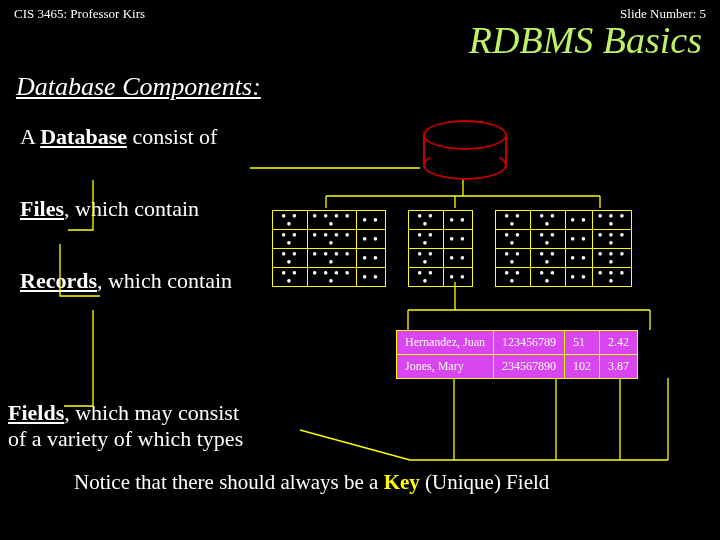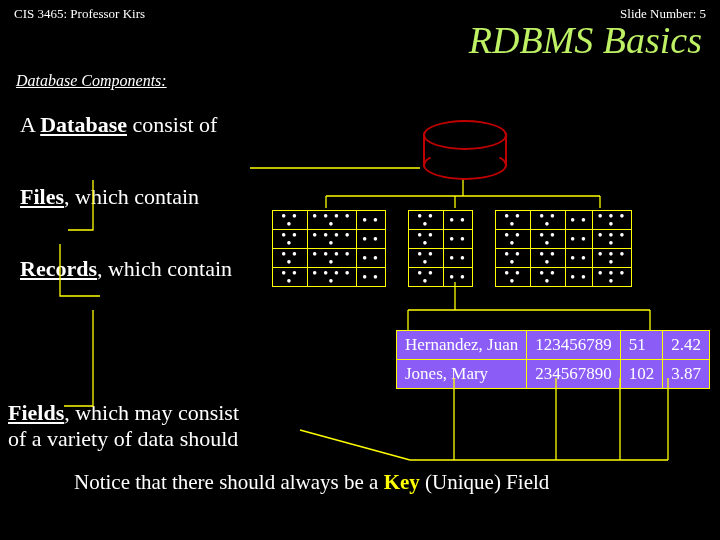--- a/index.html
+++ b/index.html
@@ -23,21 +23,21 @@
   .title {
     text-align: right;
     font-style: italic;
     font-size: 38px;
     color: #bef264;
     padding-right: 18px;
     margin-top: -4px;
   }
   .section-heading {
     font-style: italic;
-    font-size: 16px;
+    font-size: 26px;
     color: #fff;
     padding-left: 16px;
     margin-top: 10px;
     text-decoration: underline;
   }
   .line {
     font-size: 22px;
     color: #fff;
     padding-left: 20px;
     margin-top: 22px;
@@ -108,23 +108,23 @@
   .file-table.wide .c4 { width: 32px; }
 
   .records-table {
     position: absolute;
     left: 396px;
     top: 330px;
     border-collapse: collapse;
   }
   .records-table td {
     border: 1px solid #ffff00;
-    background: #8b5cf6;
-    color: #fff;
-    font-size: 17px;
+    background: #d946ef;
+    color: #fff;
+    font-size: 12px;
     font-family: "Times New Roman", serif;
     padding: 4px 8px;
     white-space: nowrap;
   }
   .fields-line {
     position: absolute;
     left: 8px;
     top: 400px;
     font-size: 22px;
     color: #fff;
@@ -165,21 +165,21 @@
 <div class="line" style="margin-top:46px;">
   <strong class="u">Files</strong><span class="comma">,</span><span> which contain</span>
 </div>
 
 <div class="line" style="margin-top:46px;">
   <strong class="u">Records</strong><span class="comma">,</span><span> which contain</span>
 </div>
 
 <div class="fields-line">
   <strong class="u">Fields</strong><span class="comma">,</span><span> which may consist</span><br>
-  <span>of a variety of data should</span>
+  <span>of a variety of which types</span>
 </div>
 
 <div class="notice">
   <span>Notice that there should always be a </span><span class="key">Key</span><span> (Unique) Field</span>
 </div>
 
 <div class="cyl">
   <div class="top"></div>
     <div class="body"></div>
     <div class="bot"></div>

